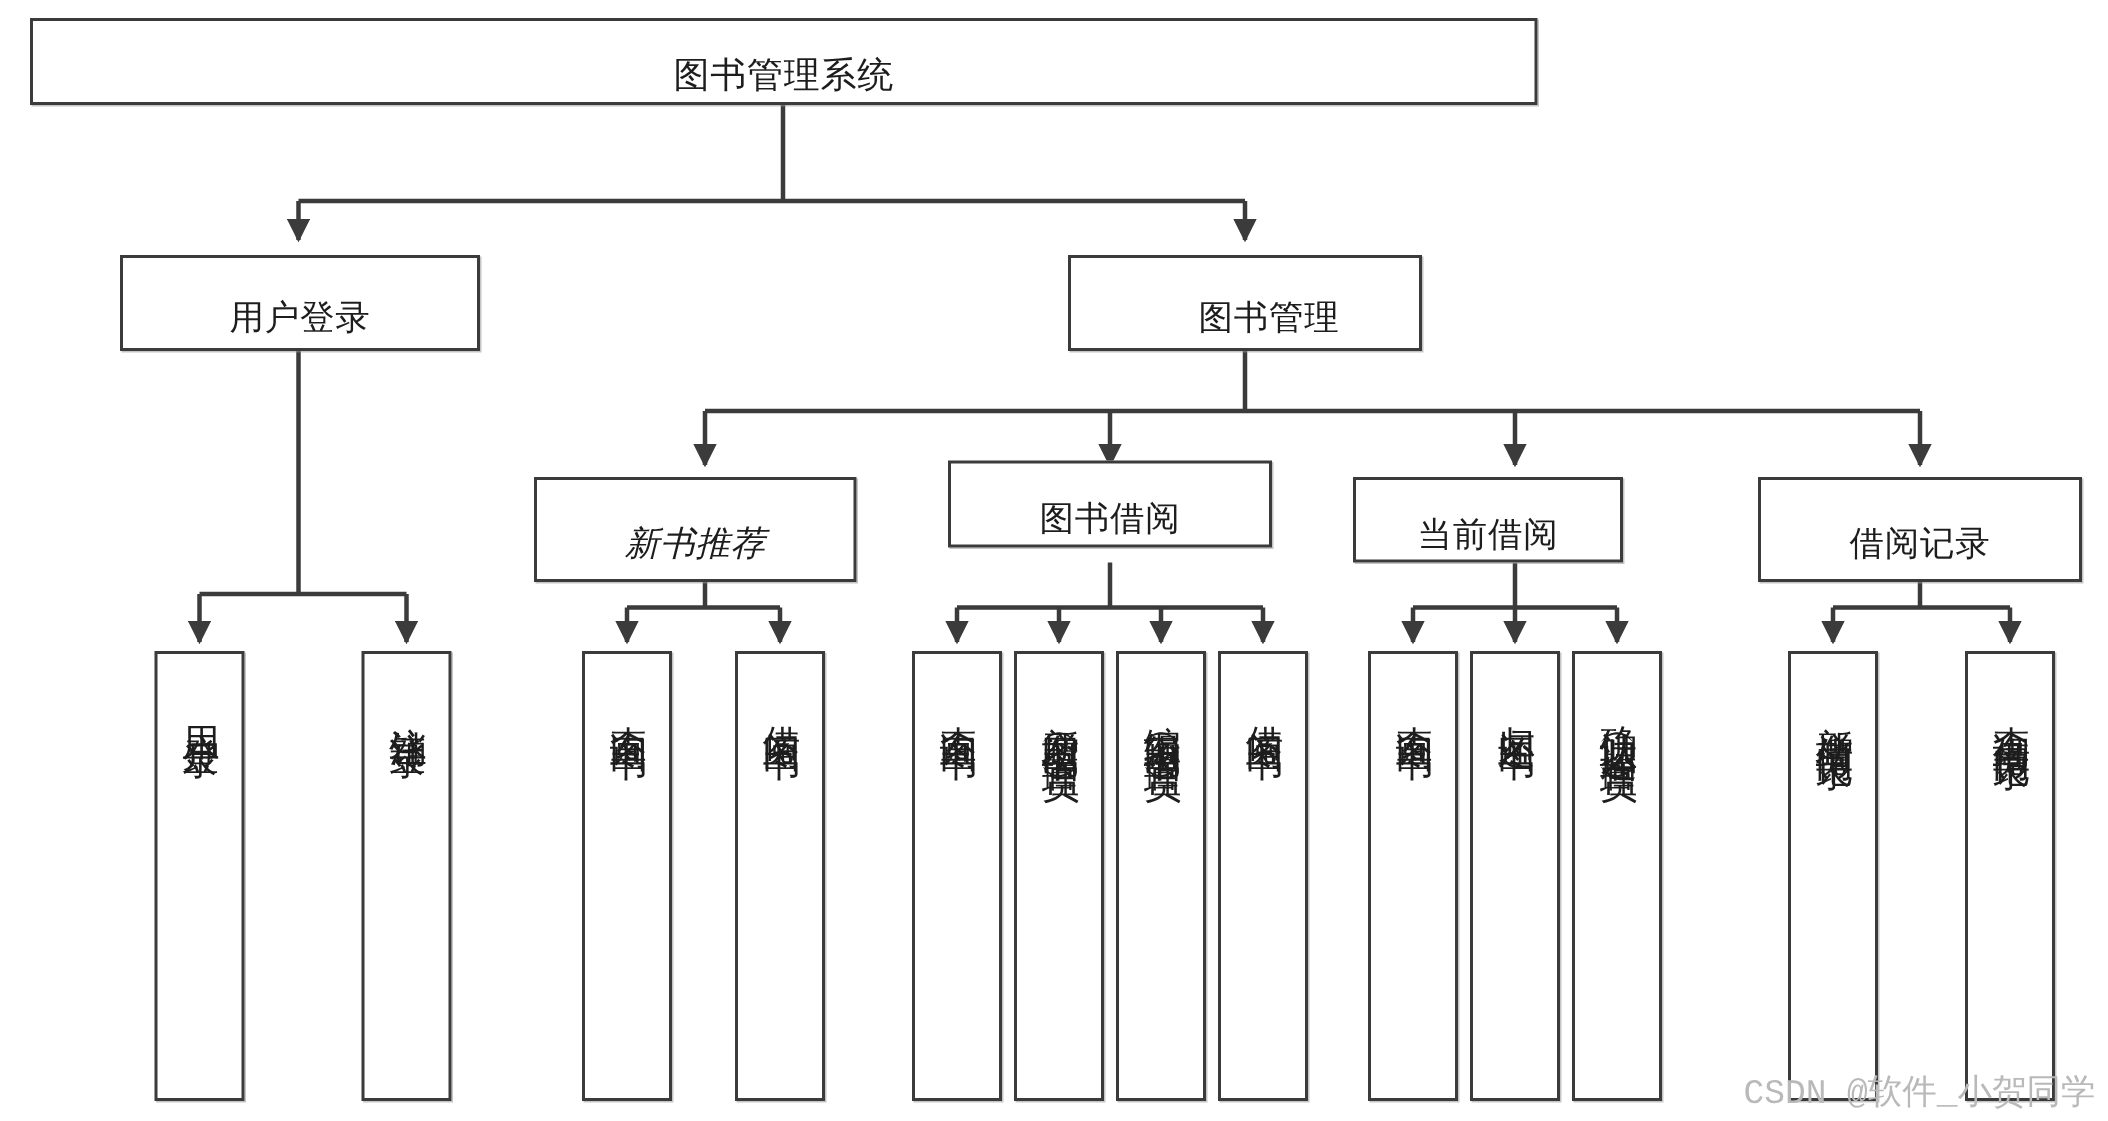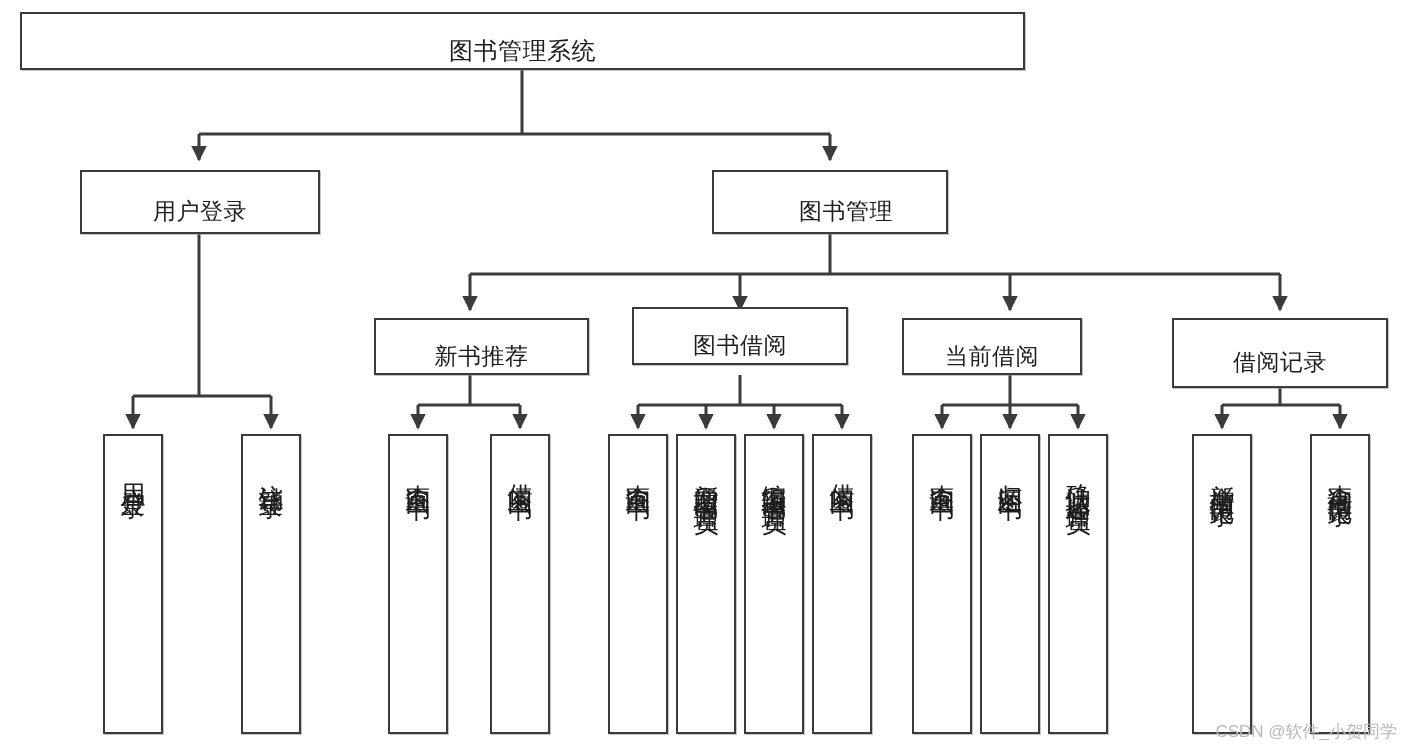--- a/index.html
+++ b/index.html
@@ -62,25 +62,25 @@
     text-orientation: upright;
     font-size: 25px;
     line-height: 1.0;
     letter-spacing: 4px;
     white-space: nowrap;
   }
   .watermark {
     position: absolute;
     right: 8px;
     bottom: 4px;
-    font-size: 17px;
+    font-size: 23px;
     color: #b9b9b9;
     z-index: 5;
     white-space: nowrap;
-    font-family: Liberation Sans, sans-serif;
+    font-family: Liberation Mono, monospace;
   }
 </style>
 </head>
 <body>
 
 <div id="canvas">
 
   <svg id="wires" viewBox="0 0 1405 747" width="1405" height="747" xmlns="http://www.w3.org/2000/svg">
     <defs>
       <marker id="arrow" viewBox="0 0 10 10" refX="9" refY="5" markerWidth="5.2" markerHeight="5.2" orient="auto-start-reverse">
@@ -135,21 +135,21 @@
     <span class="label">图书管理系统</span>
   </div>
 
   <div class="node h" style="left:80px; top:170px; width:240px; height:64px;">
     <span class="label">用户登录</span>
   </div>
   <div class="node h" style="left:712px; top:170px; width:236px; height:64px;padding-left:32px;">
     <span class="label">图书管理</span>
   </div>
 
-  <div class="node h" style="left:374px; top:318px; width:215px; height:57px;">
+  <div class="node h" style="left:356px; top:318px; width:215px; height:70px;font-style:italic;">
     <span class="label">新书推荐</span>
   </div>
   <div class="node h" style="left:632px; top:307px; width:216px; height:58px;">
     <span class="label">图书借阅</span>
   </div>
   <div class="node h" style="left:902px; top:318px; width:180px; height:57px;">
     <span class="label">当前借阅</span>
   </div>
   <div class="node h" style="left:1172px; top:318px; width:216px; height:70px;">
     <span class="label">借阅记录</span>

